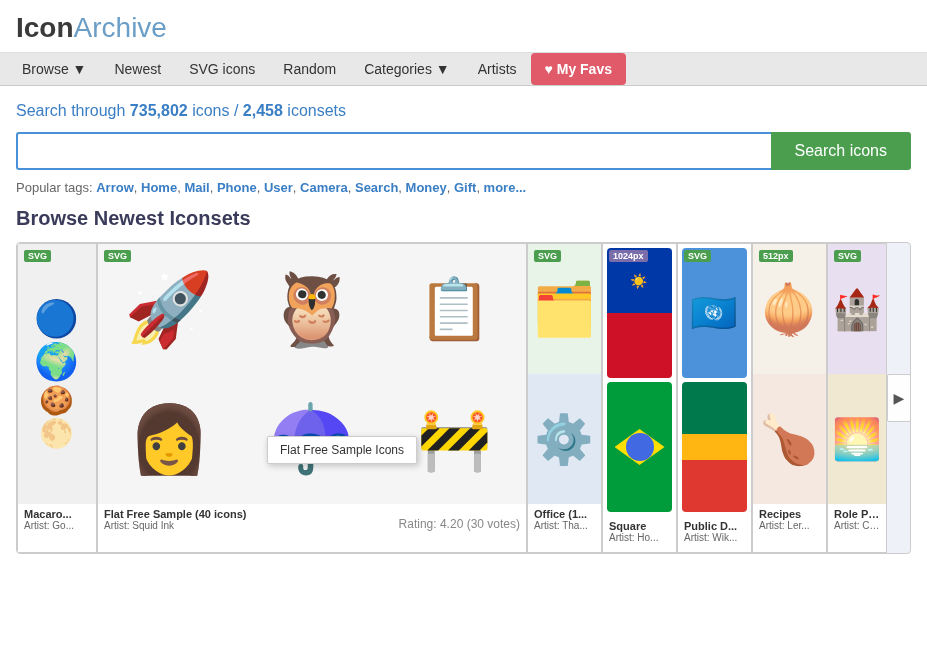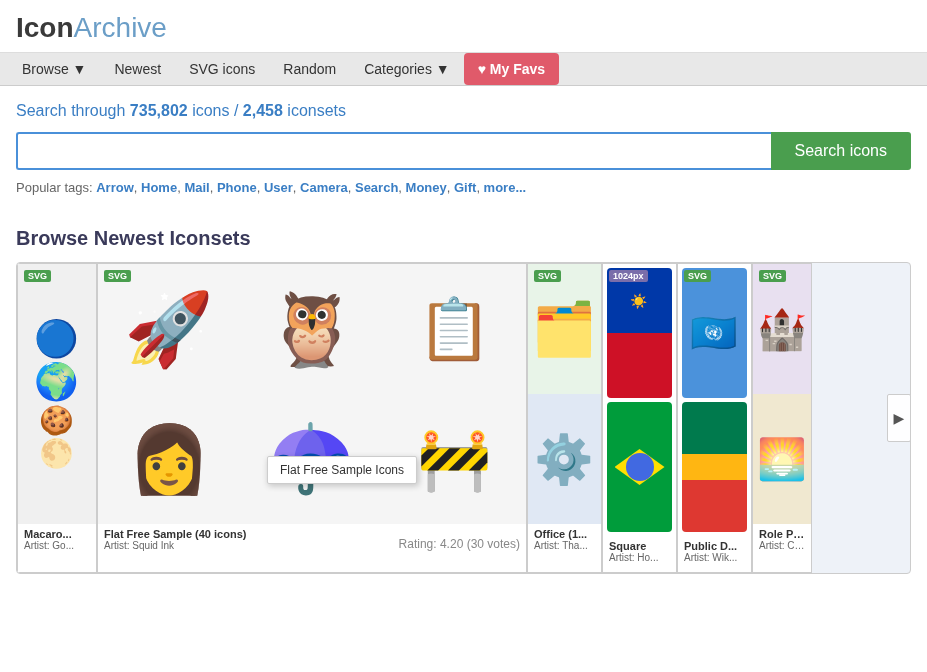--- a/index.html
+++ b/index.html
@@ -19,21 +19,21 @@
     
     #main { padding: 16px 16px; }
 
     .search-subtitle { font-size: 16px; color: #555; margin-bottom: 12px; }
     .search-subtitle span { color: #3a7ec4; font-weight: 500; }
 
     .search-bar { display: flex; margin-bottom: 10px; }
     .search-input { flex: 1; border: 2px solid #4a90d9; border-right: none; padding: 8px 12px; font-size: 16px; outline: none; border-radius: 3px 0 0 3px; }
     .search-btn { background: #4a9e4e; color: #fff; border: none; padding: 8px 24px; font-size: 16px; cursor: pointer; border-radius: 0 3px 3px 0; font-weight: 500; }
 
-    .popular-tags { font-size: 13px; color: #666; margin-bottom: 32px; }
+    .popular-tags { font-size: 13px; color: #666; margin-bottom: 12px; }
     .popular-tags a { color: #3a7ec4; text-decoration: none; font-weight: 600; }
 
     
     .browse-title { font-size: 20px; color: #3a3a5a; font-weight: 600; margin-bottom: 12px; }
 
     
     .iconsets-container { display: flex; align-items: stretch; gap: 0; overflow: hidden; position: relative; border: 1px solid #ccc; border-radius: 4px; background: #eef2f8; }
     .iconset-card { border: 1px solid #ccc; background: #fff; cursor: pointer; position: relative; flex-shrink: 0; overflow: hidden; }
 
     .badge { position: absolute; top: 6px; left: 6px; background: #4a9e4e; color: #fff; font-size: 9px; font-weight: bold; padding: 1px 4px; border-radius: 2px; z-index: 10; }
@@ -68,20 +68,21 @@
       <span class="logo-archive">Archive</span>
   </div>
 </div>
 
 <nav id="nav">
   <a class="nav-item">Browse ▼</a>
   <a class="nav-item">Newest</a>
   <a class="nav-item">SVG icons</a>
   <a class="nav-item">Random</a>
   <a class="nav-item">Categories ▼</a>
+  <a class="nav-item">Artists</a>
   <a class="nav-favs">♥ My Favs</a>
 </nav>
 
 <div id="main">
 
   <div class="search-subtitle">
     <span>Search through </span><span style="color:#3a7ec4;font-weight:600;">735,802</span><span> icons / </span><span style="color:#3a7ec4;font-weight:600;">2,458</span><span> iconsets</span>
   </div>
 
   <div class="search-bar">
@@ -178,20 +179,29 @@
           <div style="flex:1;background:#007a4d;"></div>
           <div style="flex:0.5;background:#ffb612;"></div>
           <div style="flex:1;background:#de3831;"></div>
         </div>
         <div class="card-footer">
           <div class="card-title">Public D...</div>
           <div class="card-artist">Artist: Wik...</div>
         </div>
       </div>
 
+      <div class="iconset-card" style="width:75px;border-left:1px solid #ccc;">
+        <div class="badge badge-512">512px</div>
+        <div style="height:130px;background:#f5f0e8;display:flex;align-items:center;justify-content:center;font-size:48px;">🧅</div>
+        <div style="height:130px;background:#f5e8e0;display:flex;align-items:center;justify-content:center;font-size:48px;">🍗</div>
+        <div class="card-footer">
+          <div class="card-title">Recipes</div>
+          <div class="card-artist">Artist: Ler...</div>
+        </div>
+      </div>
 
       <div class="iconset-card" style="width:60px;border-left:1px solid #ccc;">
         <div class="badge">SVG</div>
         <div style="height:130px;background:#e8e0f0;display:flex;align-items:center;justify-content:center;font-size:40px;">🏰</div>
         <div style="height:130px;background:#f0e8d0;display:flex;align-items:center;justify-content:center;font-size:40px;">🌅</div>
         <div class="card-footer">
           <div class="card-title">Role Pla...</div>
           <div class="card-artist">Artist: Cha...</div>
         </div>
       </div>

